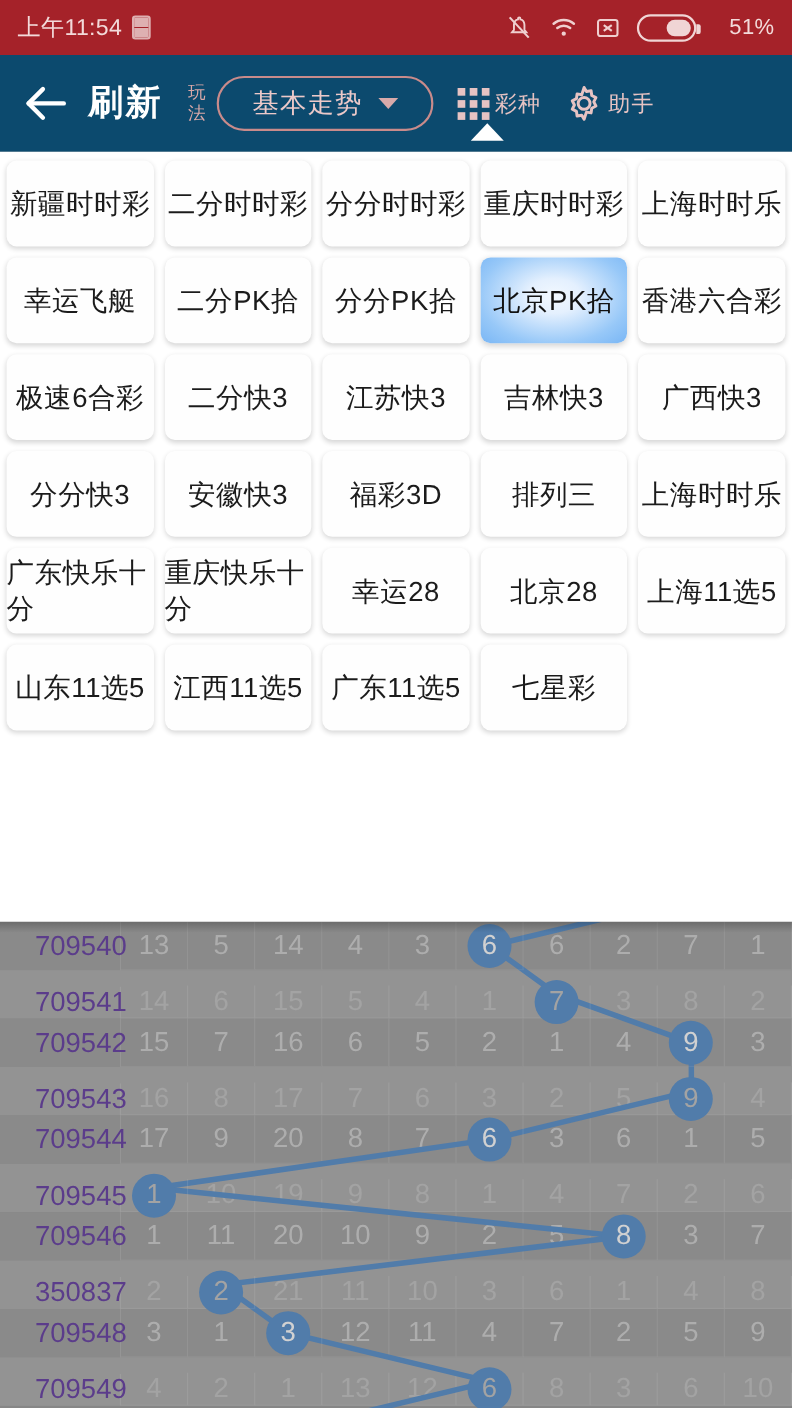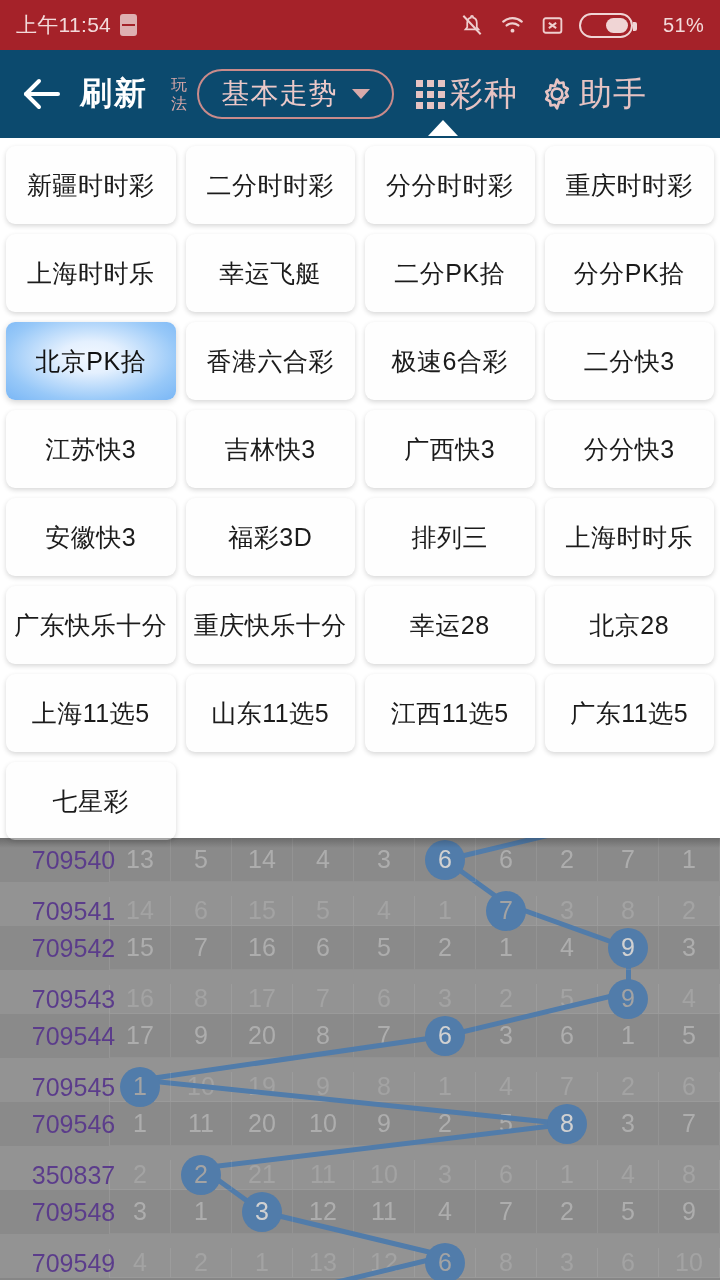--- a/index.html
+++ b/index.html
@@ -48,40 +48,40 @@
   .wanfa{
     margin-left:20px; color:#d9a8a8; font-size:16px; line-height:19px;
     width:22px; text-align:center;
   }
   .select-pill{
     margin-left:7px; height:50px; min-width:197px;
     border:2px solid #c98b8b; border-radius:25px;
     display:flex; align-items:center; justify-content:center; gap:14px;
     padding:0 18px;
   }
-  .select-pill .sel-label{ color:#ecc9c9; font-size:28px; letter-spacing:1px;}
+  .select-pill .sel-label{ color:#ecc9c9; font-size:24px; letter-spacing:1px;}
   .caret{ width:0;height:0;border-left:9px solid transparent;border-right:9px solid transparent;border-top:10px solid #d8aaaa;}
   .tb-item{ display:flex; align-items:center; gap:5px; margin-left:22px; position:relative;}
-  .tb-item .tb-label{ color:#e6c3c3; font-size:33px; letter-spacing:1px;}
+  .tb-item .tb-label{ color:#e6c3c3; font-size:20px; letter-spacing:1px;}
   .dots{ display:grid; grid-template-columns:repeat(3,7px); grid-template-rows:repeat(3,7px); gap:4px; }
   .dots span{ background:#e6c3c3; display:block; width:7px;height:7px;}
   .gear{ width:34px;height:34px; }
   .pointer{
     position:absolute; left:12px; bottom:-19px;
     width:0;height:0;border-left:15px solid transparent;border-right:15px solid transparent;
     border-bottom:16px solid #ffffff;
   }
 
   
   .panel{
     position:absolute; top:138px; left:0; width:720px; height:700px;
     background:#ffffff; padding:8px 6px 6px 6px; z-index:5;
   }
   .grid{
-    display:grid; grid-template-columns:repeat(4,1fr);
+    display:grid; grid-template-columns:repeat(5,1fr);
     gap:10px 10px;
   }
   .cell{
     height:78px; background:#fefefe; border-radius:9px;
     box-shadow:0 2px 5px rgba(0,0,0,.16);
     display:flex; align-items:center; justify-content:center;
     font-size:25px; color:#1b1b1b; letter-spacing:.5px;
   }
   .cell.selected{
     background:radial-gradient(ellipse at 50% 45%, #f2f8ff 0%, #e4f0fe 26%, #97c8f8 72%, #79b6f5 100%);

